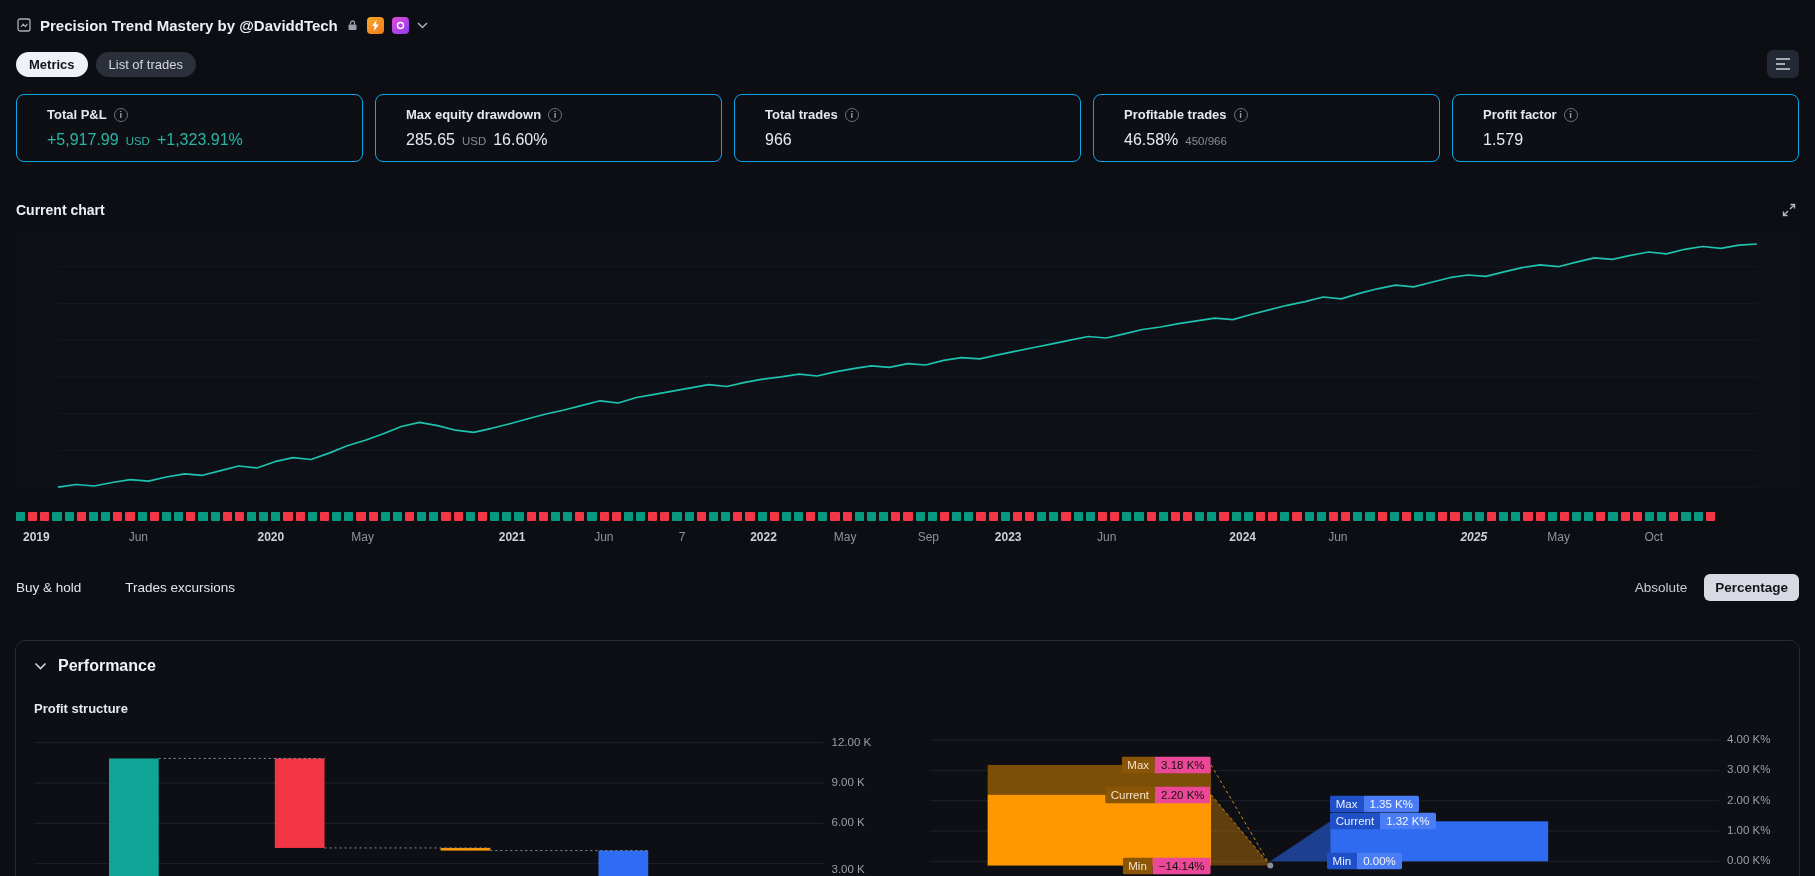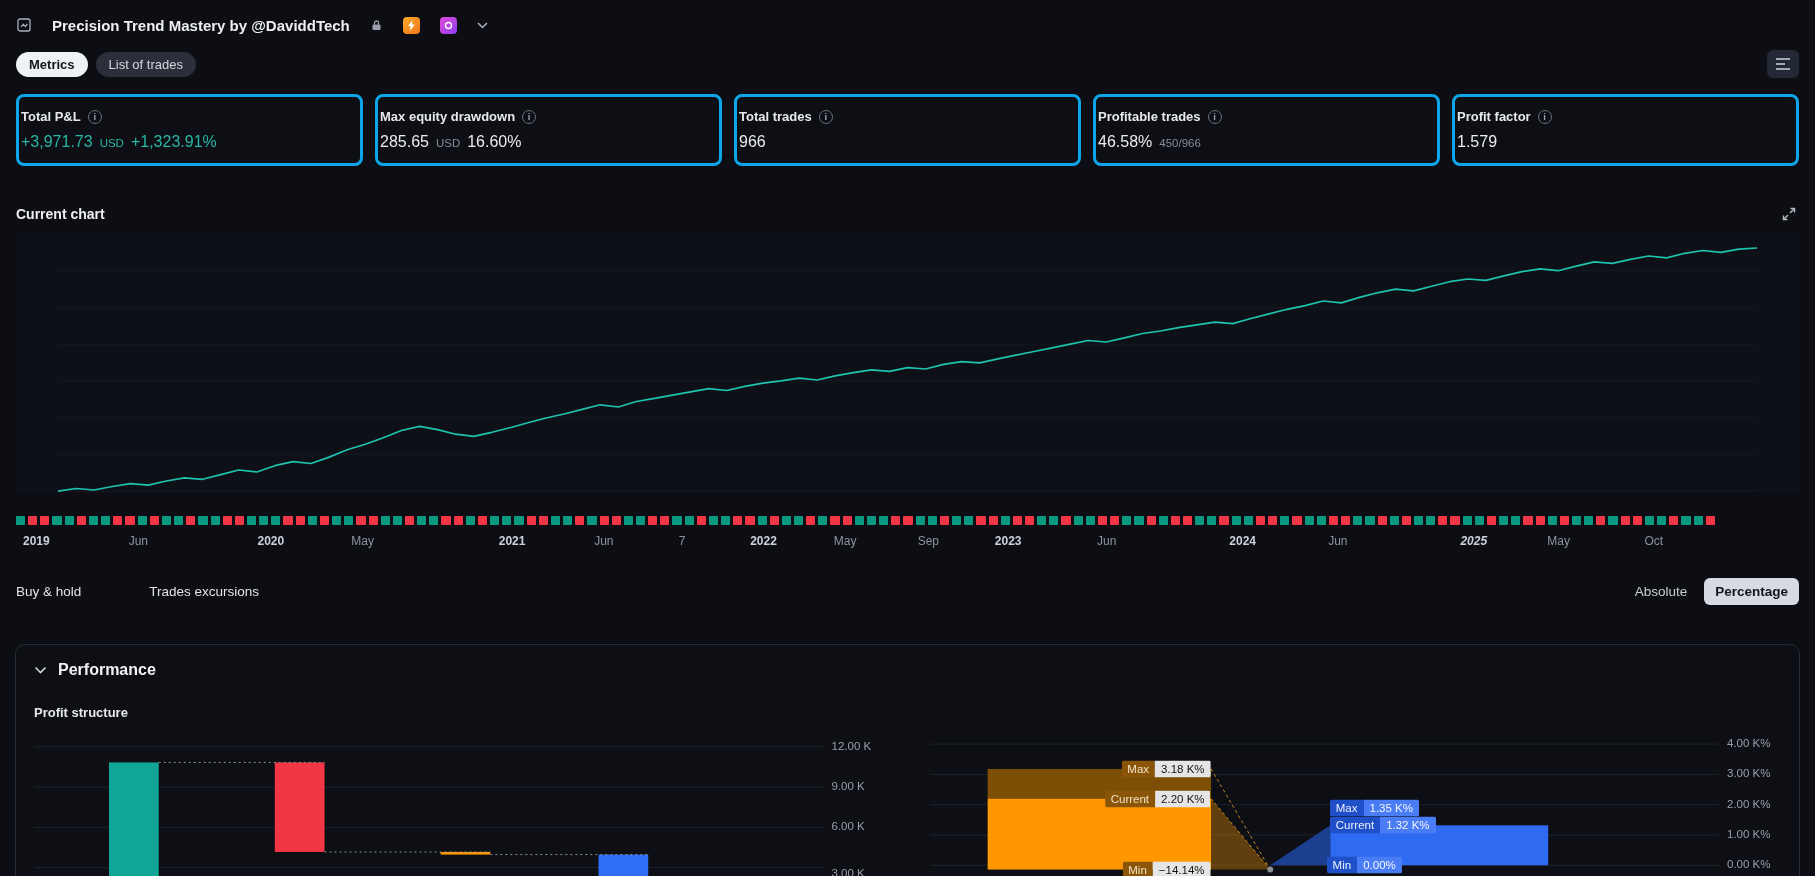--- a/index.html
+++ b/index.html
@@ -3,38 +3,38 @@
 <meta charset="utf-8">
 <style>
   *{box-sizing:border-box;margin:0;padding:0}
   html,body{width:1815px;height:876px;overflow:hidden}
   body{background:#0c0e13;color:#d1d4dc;font-family:"Liberation Sans",sans-serif;position:relative}
   button{font-family:inherit;cursor:pointer}
   span:empty{display:none}
 
   
   .topbar{display:flex;align-items:center;justify-content:space-between;padding:10px 16px 4px;height:44px}
-  .title-group{display:flex;align-items:center;gap:20px}
+  .title-group{display:flex;align-items:center;gap:8px}
   .page-title{font-size:15px;font-weight:700;color:#edeff4}
   .mini-icon{display:inline-flex;align-items:center}
   .badge{width:17px;height:17px;border-radius:4px;display:inline-flex;align-items:center;justify-content:center}
   .badge-orange{background:linear-gradient(135deg,#f7a928,#f2781e)}
   .badge-purple{background:linear-gradient(135deg,#e34ad8,#8d3df0)}
   .date-btn{display:flex;align-items:center;gap:9px;padding:6px 12px;border:2px solid #2962ff;border-radius:8px;background:#101726;color:#e4e9f4;font-size:14px}
 
   
   .tabs-row{display:flex;align-items:center;padding:6px 16px 0;height:34px}
   .tab{border-radius:15px;padding:5px 13px;font-size:13px;margin-right:8px;border:none}
   .tab.active{background:#eef1f5;color:#11141a;font-weight:600}
   .tab.inactive{background:#2a2f3a;color:#d5d8df}
   .layout-btn{margin-left:auto;width:32px;height:28px;border-radius:6px;background:#232835;border:none;display:flex;align-items:center;justify-content:center}
 
   
   .metrics-row{display:flex;gap:12px;padding:16px 16px 0}
-  .metric-card{flex:1;border:3px solid #0ea5e9;border-radius:8px;padding:12px 2px;background:#0d0f15}
+  .metric-card{flex:1;border:1px solid #0ea5e9;border-radius:8px;padding:12px 30px;background:#0d0f15}
   .metric-label{display:flex;align-items:center;gap:7px;font-size:13px;font-weight:700;color:#e6e8ee}
   .info-icon{width:14px;height:14px;border:1px solid #6b6f7a;border-radius:50%;color:#9aa0ab;font-size:9.5px;line-height:1;display:inline-flex;align-items:center;justify-content:center;font-style:normal}
   .metric-values{margin-top:9px;font-size:16px;display:flex;align-items:baseline;gap:7px;color:#e9ebf0}
   .metric-unit{font-size:11.5px;color:#868b96}
   .metric-sub{font-size:11.5px;color:#868b96}
 
   
   .equity-section{margin-top:38px;padding:0 16px}
   .equity-head{display:flex;align-items:center;justify-content:space-between}
   .section-title{font-size:14px;font-weight:700;color:#edeff4}
@@ -49,21 +49,21 @@
   .strip{flex:1;display:flex;gap:3px;height:9px}
   .strip i{flex:1;border-radius:1px}
   .axis-spacer{width:84px}
   .xlabels-row{display:flex;margin-top:9px}
   .xlabels{position:relative;flex:1;height:16px}
   .xtick{position:absolute;transform:translateX(-50%);font-size:12px;color:#8f939d;white-space:nowrap}
   .xtick.major{color:#cdd0d8;font-weight:600}
 
   
   .controls-row{display:flex;align-items:center;margin:26px 16px 0;height:30px}
-  .checkbox-item{display:flex;align-items:flex-end;gap:10px;margin-right:68px;cursor:pointer}
+  .checkbox-item{display:flex;align-items:flex-end;gap:10px;margin-right:44px;cursor:pointer}
   .checkbox-label{font-size:13.5px;color:#e2e4ea}
   .unit-toggle{margin-left:auto;display:flex;align-items:center;gap:6px}
   .toggle-btn{font-size:13.5px;color:#c9ccd4;background:none;border:none;padding:6px 11px;border-radius:6px}
   .toggle-btn.active{background:#d7dae2;color:#12151c;font-weight:600}
 
   
   .perf-card{margin:38px 15px 0;border:1px solid #262b36;border-radius:10px;padding:16px 18px;height:420px;background:#0d0f15}
   .perf-head{display:flex;align-items:center;gap:11px;cursor:pointer}
   .perf-title{font-size:16px;font-weight:700;color:#f0f2f7}
   .charts-row{display:flex;gap:44px;margin-top:26px}
@@ -72,21 +72,21 @@
   .chart-wrap{display:flex;margin-top:20px}
   .chart-plot{position:relative;flex:1;height:170px}
   .chart-plot svg{position:absolute;inset:0;width:100%;height:100%;display:block}
   .chart-axis{position:relative;width:62px;height:170px}
   .chart-axis .ytick{right:auto;left:8px;font-size:11.5px;color:#9b9fa9}
 
   
   .chip{position:absolute;display:flex;font-size:11.5px;line-height:17px;white-space:nowrap;z-index:2;border-radius:2px;overflow:hidden}
   .chip span{padding:0 6px;display:inline-block}
   .chip-orange .chip-k{background:#8a5507;color:#f3e3c8}
-  .chip-orange .chip-v{background:#e5e5e5;color:#17110a}
+  .chip-orange .chip-v{background:#ec4899;color:#17110a}
   .chip-blue .chip-k{background:#2050c8;color:#eaf0ff}
   .chip-blue .chip-v{background:#4a7df5;color:#f2f6ff}
 </style>
 </head>
 <body>
 
 <div class="topbar">
   <div class="title-group">
     <span class="mini-icon">
       <svg width="16" height="16" viewBox="0 0 16 16">
@@ -131,21 +131,21 @@
   </button>
 </div>
 
 <div class="metrics-row">
   <div class="metric-card">
     <div class="metric-label">
         <span>Total P&amp;L</span>
         <i class="info-icon">i</i>
       </div>
     <div class="metric-values">
-        <span class="metric-value" style="color: rgb(41, 182, 166);">+3,971.73</span>
+        <span class="metric-value" style="color: rgb(41, 182, 166);">+5,917.99</span>
         <span class="metric-unit" style="color: rgb(41, 182, 166);">USD</span>
         <span class="metric-extra" style="color: rgb(41, 182, 166);">+1,323.91%</span>
       </div>
   </div>
   <div class="metric-card">
     <div class="metric-label">
         <span>Max equity drawdown</span>
         <i class="info-icon">i</i>
       </div>
     <div class="metric-values">

